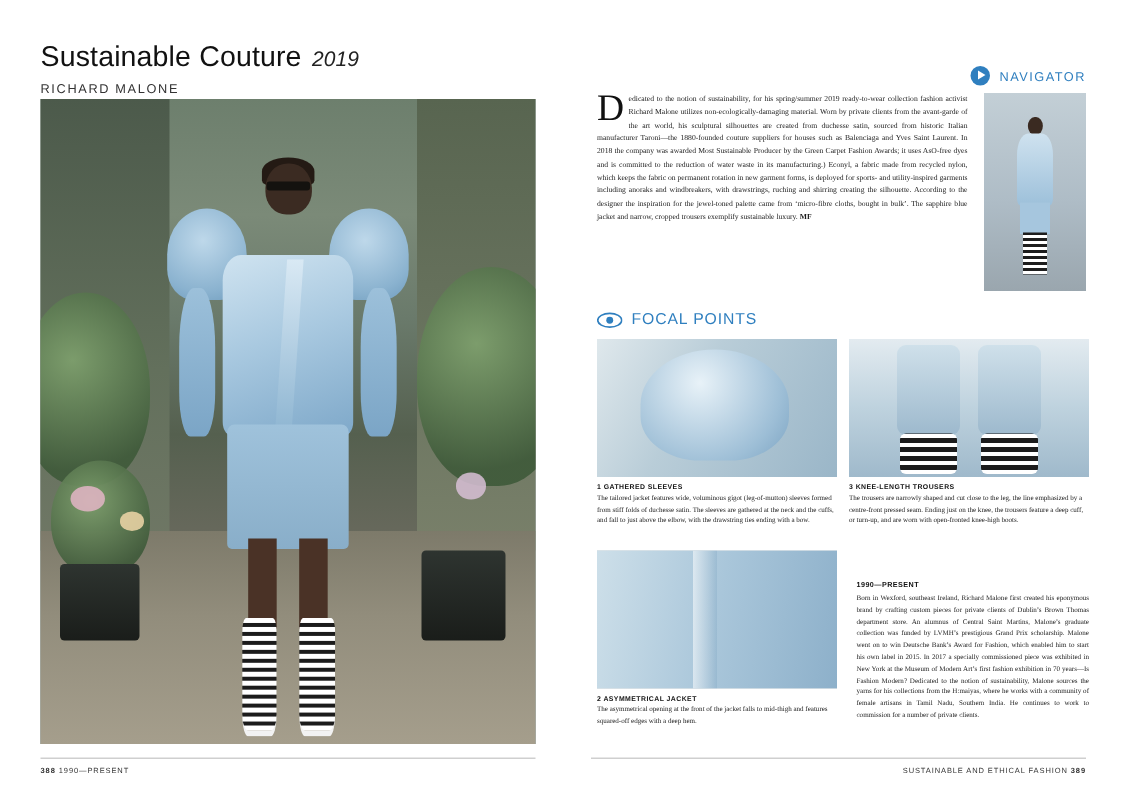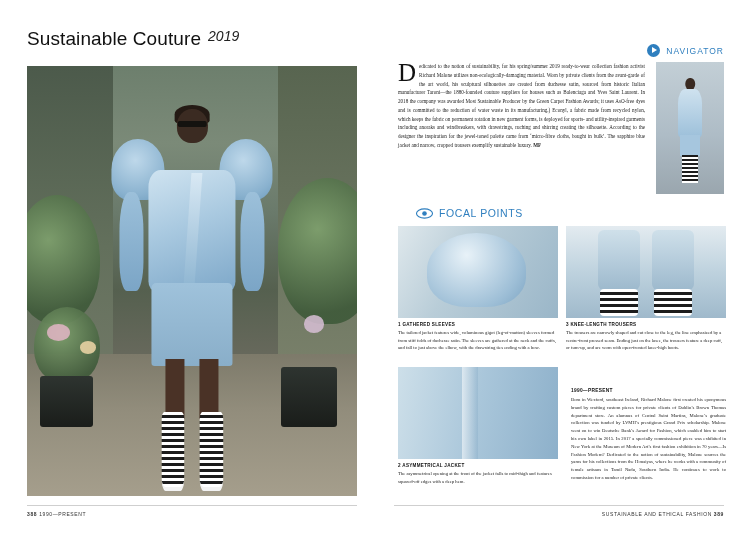--- a/index.html
+++ b/index.html
@@ -22,21 +22,21 @@
     left: 0; top: 0;
     width: 375px; height: 534px;
   }
   .title-block {
     position: absolute;
     left: 27px; top: 28px;
     width: 330px;
   }
   .title-line {
     display: flex;
-    align-items: flex-start;
+    align-items: center;
     gap: 7px;
   }
   .doc-title {
     font-size: 19px;
     font-weight: 400;
     letter-spacing: 0.1px;
     color: #111;
     font-family: "Liberation Sans", sans-serif;
   }
   .doc-year {
@@ -283,21 +283,21 @@
     display: flex;
     align-items: center;
     gap: 6px;
   }
   .section-head .sec-title {
     font-size: 10.5px;
     letter-spacing: 0.6px;
     color: #2f7fbf;
   }
   .eye-icon { display: block; }
-  .focal-head { left: 41px; top: 207px; }
+  .focal-head { left: 23px; top: 207px; }
   .designer-head { left: 196px; top: 367px; }
   .fp-photo {
     position: absolute;
     overflow: hidden;
     background: #b9c7cf;
   }
   .fp1 { left: 23px; top: 226px; width: 160px; height: 92px; }
   .fp2 { left: 23px; top: 367px; width: 160px; height: 92px; }
   .fp3 { left: 191px; top: 226px; width: 160px; height: 92px; }
   .fp-cap {
@@ -400,20 +400,21 @@
 
 <div class="page">
 
   <div class="left-page">
 
     <div class="title-block">
       <div class="title-line">
         <span class="doc-title">Sustainable Couture</span>
         <span class="doc-year">2019</span>
       </div>
+      <div class="designer-name">RICHARD MALONE</div>
     </div>
 
     <div class="hero-photo">
       <div class="hero-bg"></div>
       <div class="hero-wallL"></div>
       <div class="hero-wallR"></div>
       <div class="hero-floor"></div>
 
       <div class="hero-plant" style="left:-4%;top:30%;width:26%;height:30%;"></div>
       <div class="hero-plant" style="right:-6%;top:26%;width:30%;height:34%;"></div>

